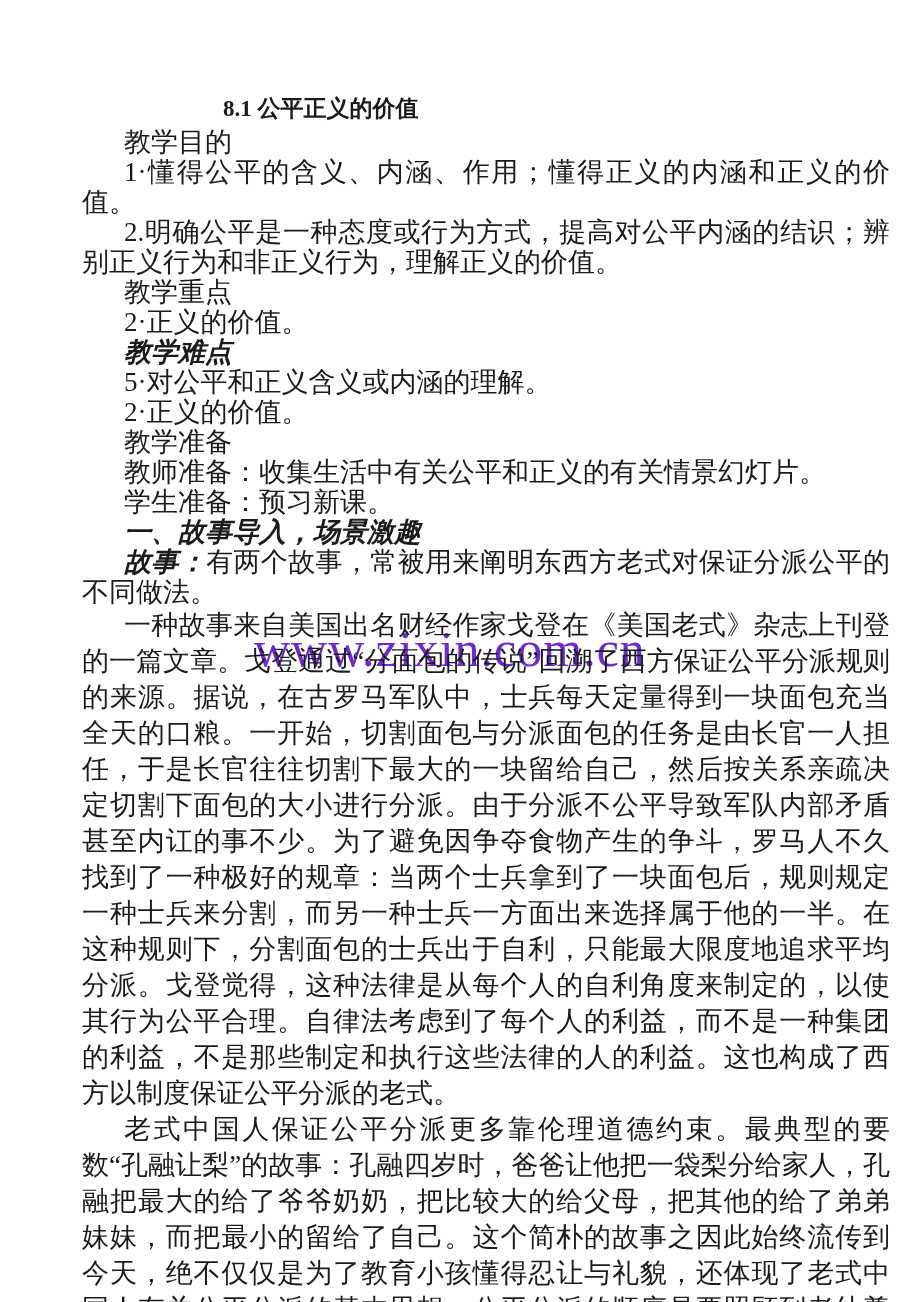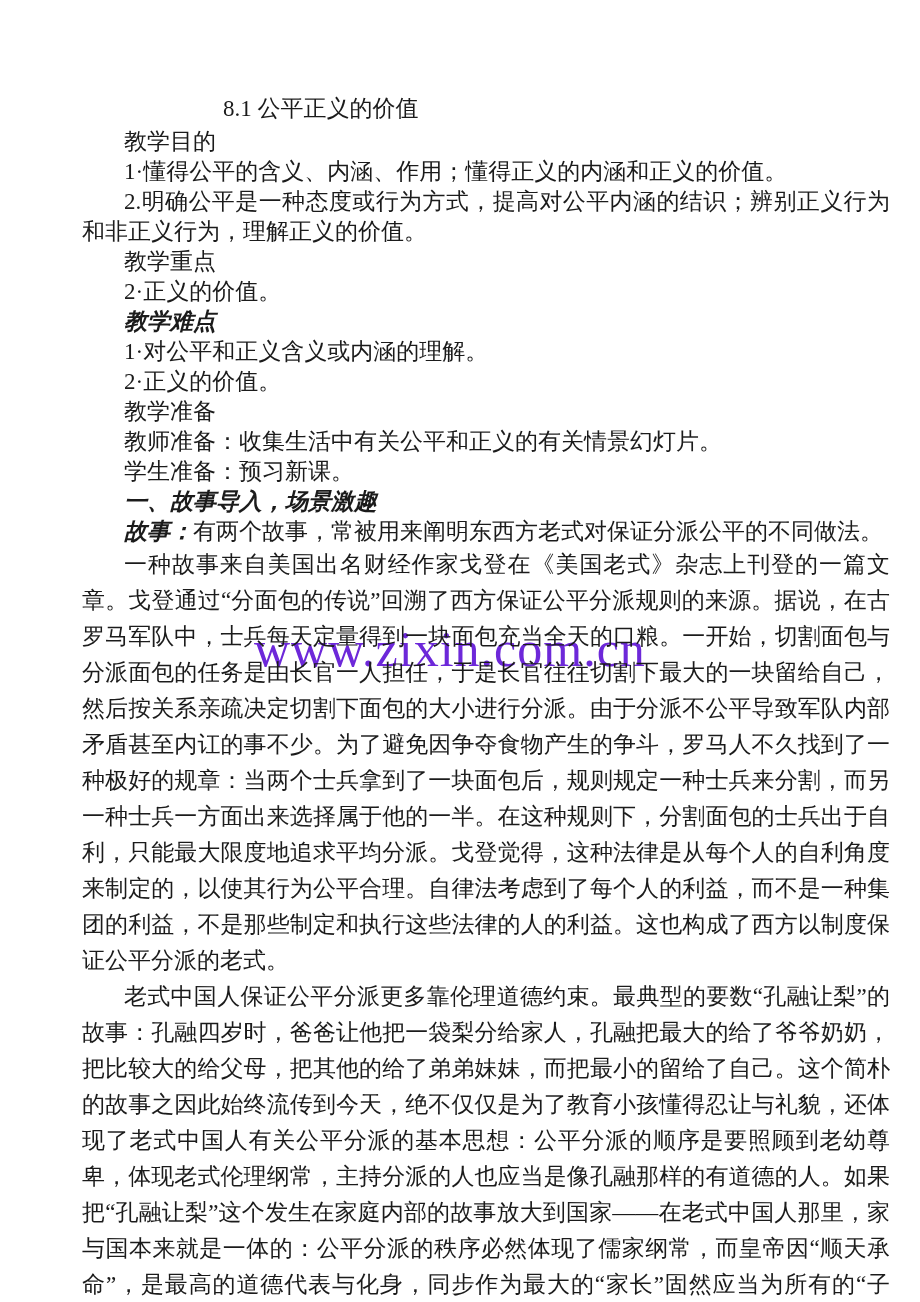--- a/index.html
+++ b/index.html
@@ -30,28 +30,28 @@
     color: #6d28d9;
     white-space: nowrap;
     user-select: none;
     margin-top: 28px;
   }
   .doc-title {
     position: relative;
     z-index: 1;
     margin: 0 0 0 141px;
     font-size: 23px;
-    font-weight: 400;
+    font-weight: 700;
     line-height: 37px;
   }
   p.block {
     position: relative;
     z-index: 1;
     margin: 0;
-    font-size: 23px;
+    font-size: 27px;
     line-height: 30px;
     text-indent: 42px;
     text-align: justify;
   }
   p.story {
     line-height: 36px;
   }
   .bold {
     font-weight: 700;
     font-style: italic;
@@ -65,21 +65,21 @@
   <div class="watermark">www.zixin.com.cn</div>
 
   <h1 class="doc-title">8.1 公平正义的价值</h1>
 
   <p class="block">教学目的</p>
   <p class="block">1·懂得公平的含义、内涵、作用；懂得正义的内涵和正义的价值。</p>
   <p class="block">2.明确公平是一种态度或行为方式，提高对公平内涵的结识；辨别正义行为和非正义行为，理解正义的价值。</p>
   <p class="block">教学重点</p>
   <p class="block">2·正义的价值。</p>
   <p class="block bold">教学难点</p>
-  <p class="block">1·对公平和正义含义或内涵的理解。</p>
+  <p class="block">5·对公平和正义含义或内涵的理解。</p>
   <p class="block">2·正义的价值。</p>
   <p class="block">教学准备</p>
   <p class="block">教师准备：收集生活中有关公平和正义的有关情景幻灯片。</p>
   <p class="block">学生准备：预习新课。</p>
   <p class="block bold">一、故事导入，场景激趣</p>
 
   <p class="block"><span class="bold">故事：</span><span>有两个故事，常被用来阐明东西方老式对保证分派公平的不同做法。</span></p>
 
   <p class="block story">一种故事来自美国出名财经作家戈登在《美国老式》杂志上刊登的一篇文章。戈登通过“分面包的传说”回溯了西方保证公平分派规则的来源。据说，在古罗马军队中，士兵每天定量得到一块面包充当全天的口粮。一开始，切割面包与分派面包的任务是由长官一人担任，于是长官往往切割下最大的一块留给自己，然后按关系亲疏决定切割下面包的大小进行分派。由于分派不公平导致军队内部矛盾甚至内讧的事不少。为了避免因争夺食物产生的争斗，罗马人不久找到了一种极好的规章：当两个士兵拿到了一块面包后，规则规定一种士兵来分割，而另一种士兵一方面出来选择属于他的一半。在这种规则下，分割面包的士兵出于自利，只能最大限度地追求平均分派。戈登觉得，这种法律是从每个人的自利角度来制定的，以使其行为公平合理。自律法考虑到了每个人的利益，而不是一种集团的利益，不是那些制定和执行这些法律的人的利益。这也构成了西方以制度保证公平分派的老式。</p>
   <p class="block story">老式中国人保证公平分派更多靠伦理道德约束。最典型的要数“孔融让梨”的故事：孔融四岁时，爸爸让他把一袋梨分给家人，孔融把最大的给了爷爷奶奶，把比较大的给父母，把其他的给了弟弟妹妹，而把最小的留给了自己。这个简朴的故事之因此始终流传到今天，绝不仅仅是为了教育小孩懂得忍让与礼貌，还体现了老式中国人有关公平分派的基本思想：公平分派的顺序是要照顾到老幼尊卑，体现老式伦理纲常，主持分派的人也应当是像孔融那样的有道德的人。如果把“孔融让梨”这个发生在家庭内部的故事放大到国家——在老式中国人那里，家与国本来就是一体的：公平分派的秩序必然体现了儒家纲常，而皇帝因“顺天承命”，是最高的道德代表与化身，同步作为最大的“家长”固然应当为所有的“子民”进行</p>

